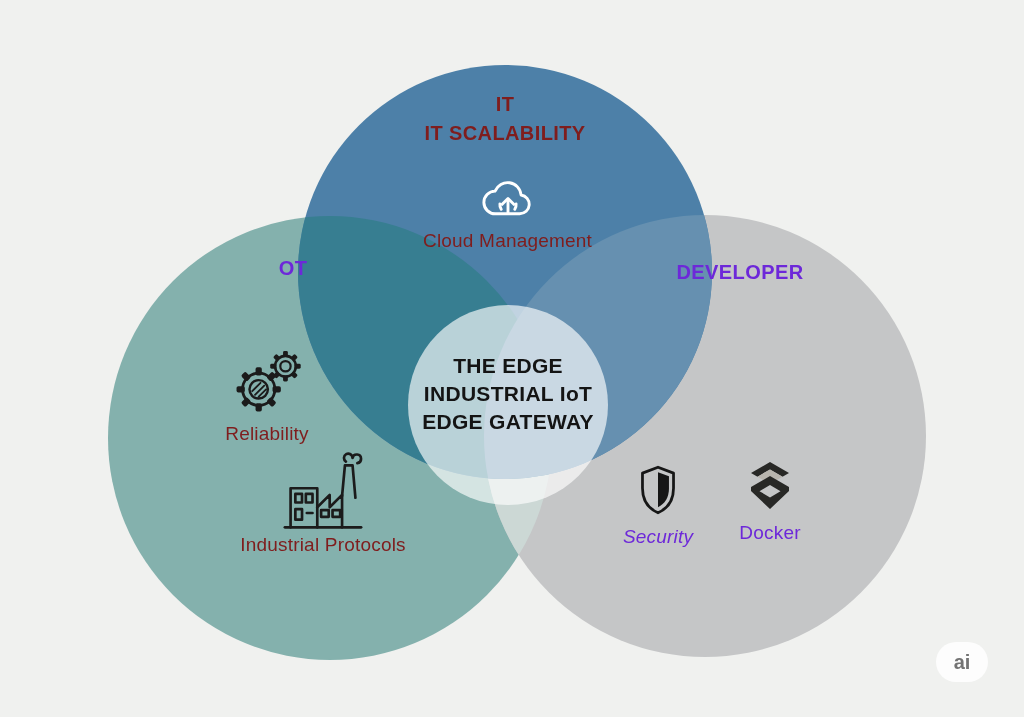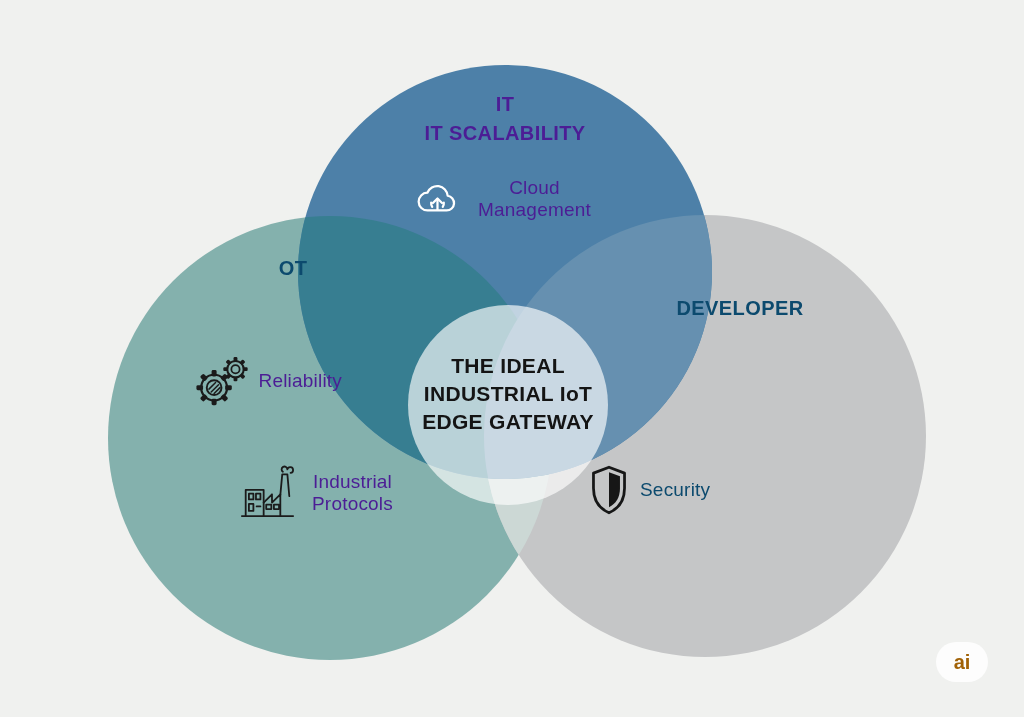--- a/index.html
+++ b/index.html
@@ -6,37 +6,37 @@
   .stage{
     position:relative;width:1024px;height:717px;overflow:hidden;
     background:#f0f1ef;
     font-family:"Liberation Sans","DejaVu Sans",sans-serif;
   }
   .venn-svg{position:absolute;left:0;top:0;}
   .circle-title{
     position:absolute;text-align:center;font-weight:bold;
     font-size:20px;line-height:29px;letter-spacing:.4px;
   }
-  .light{color:#4c1d95;}
-  .dark{color:#0c4a6e;}
+  .light{color:#7f1d1d;}
+  .dark{color:#6d28d9;}
   .item{
-    position:absolute;display:flex;flex-direction:row;
+    position:absolute;display:flex;flex-direction:column;
     align-items:center;gap:9px;text-align:center;
   }
   .item-label{font-size:19px;line-height:22px;letter-spacing:.2px;}
   .center-label{
     position:absolute;left:398px;top:352px;width:220px;
     text-align:center;font-weight:bold;font-size:21px;line-height:28px;
     letter-spacing:.3px;color:#141414;
   }
   .watermark{
     position:absolute;left:936px;top:642px;width:52px;height:40px;
     background:rgba(255,255,255,0.85);border-radius:20px;
     display:flex;align-items:center;justify-content:center;
-    font-weight:bold;font-size:20px;color:#a16207;
+    font-weight:bold;font-size:20px;color:#737373;
   }
   .icon{display:block;}
 </style>
 </head>
 <body>
 
 <div class="stage">
 
   <svg class="venn-svg" width="1024" height="717" viewBox="0 0 1024 717">
     <defs>
@@ -140,36 +140,44 @@
       <rect x="17" y="60" width="7" height="11"></rect>
       <path d="M29 64 h6"></path>
       <rect x="44" y="61" width="8" height="7"></rect>
       <rect x="56" y="61" width="8" height="7"></rect>
       <path d="M66 46 L69 14 H77 L80 48"></path>
       <path d="M70 10 a4.5 4.5 0 1 1 7 -3.8 a4.5 4.5 0 1 1 5 5.4"></path>
     </svg>
     <div class="item-label">Industrial Protocols</div>
   </div>
 
-  <div class="circle-title dark" style="left:640px;top:260px;width:200px;line-height:25px;margin-top:36px;">
+  <div class="circle-title dark" style="left:640px;top:260px;width:200px;line-height:25px;">
     <div>DEVELOPER</div>
   </div>
 
 
-  <div class="item dark" style="left:588px;top:464px;width:140px;gap:10px;">
+  <div class="item dark" style="left:588px;top:464px;width:140px;gap:10px;font-style:italic;">
     <svg class="icon" width="42" height="52" viewBox="0 0 46 56">
       <path d="M23 3 L40 9.5 V26 C40 40 33 48.5 23 53 C13 48.5 6 40 6 26 V9.5 Z" fill="none" stroke="#161616" stroke-width="3" stroke-linejoin="round"></path>
       <path d="M23 8.5 L35 13 V26 C35 36.5 30.5 42.8 23 46.8 Z" fill="#161616"></path>
     </svg>
     <div class="item-label">Security</div>
   </div>
 
+  <div class="item dark" style="left:700px;top:460px;width:140px;gap:8px;">
+    <svg class="icon" width="46" height="54" viewBox="0 0 46 54">
+      <path d="M23 2 L42 13 L35.5 16.7 L23 9.5 L10.5 16.7 L4 13 Z" fill="#282826"></path>
+      <path d="M10.5 16.7 L23 9.5 L35.5 16.7 L23 23.9 Z" fill="#b8b4ad"></path>
+      <path fill-rule="evenodd" fill="#282826" d="M4 27 L23 16 L42 27 L42 31 L23 49 L4 31 Z  M23 25 L33.5 31.2 L23 37.4 L12.5 31.2 Z"></path>
+    </svg>
+    <div class="item-label">Docker</div>
+  </div>
 
   <div class="center-label">
-    <div>THE IDEAL</div>
+    <div>THE EDGE</div>
     <div>INDUSTRIAL IoT</div>
     <div>EDGE GATEWAY</div>
   </div>
 
   <div class="watermark">
     <span>ai</span>
   </div>
 
 </div>
 

